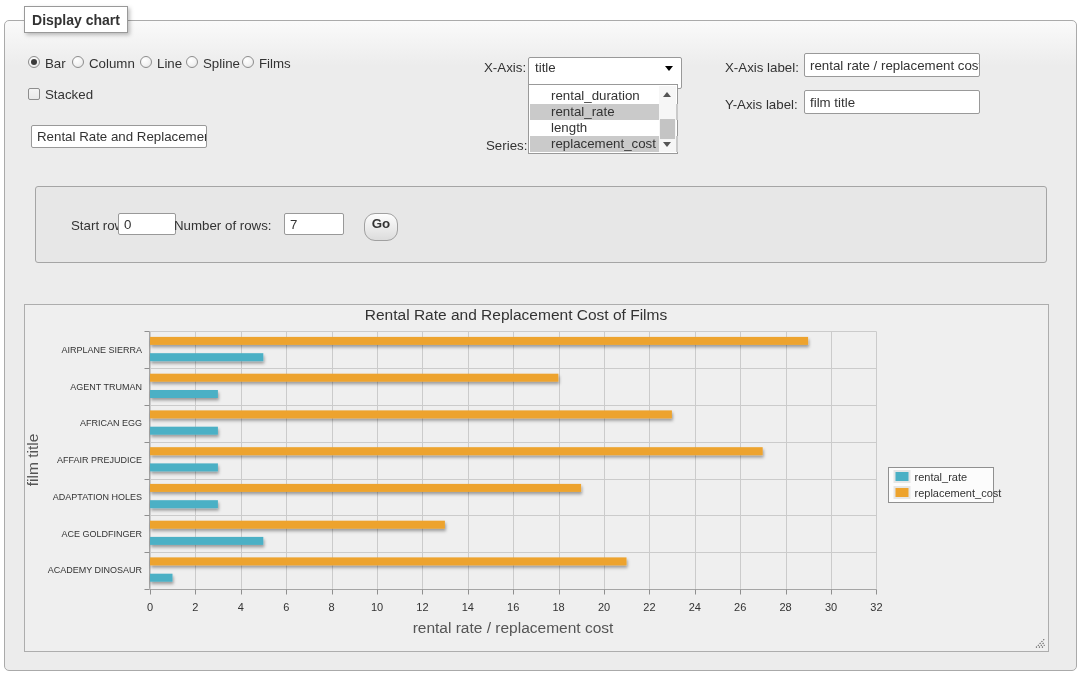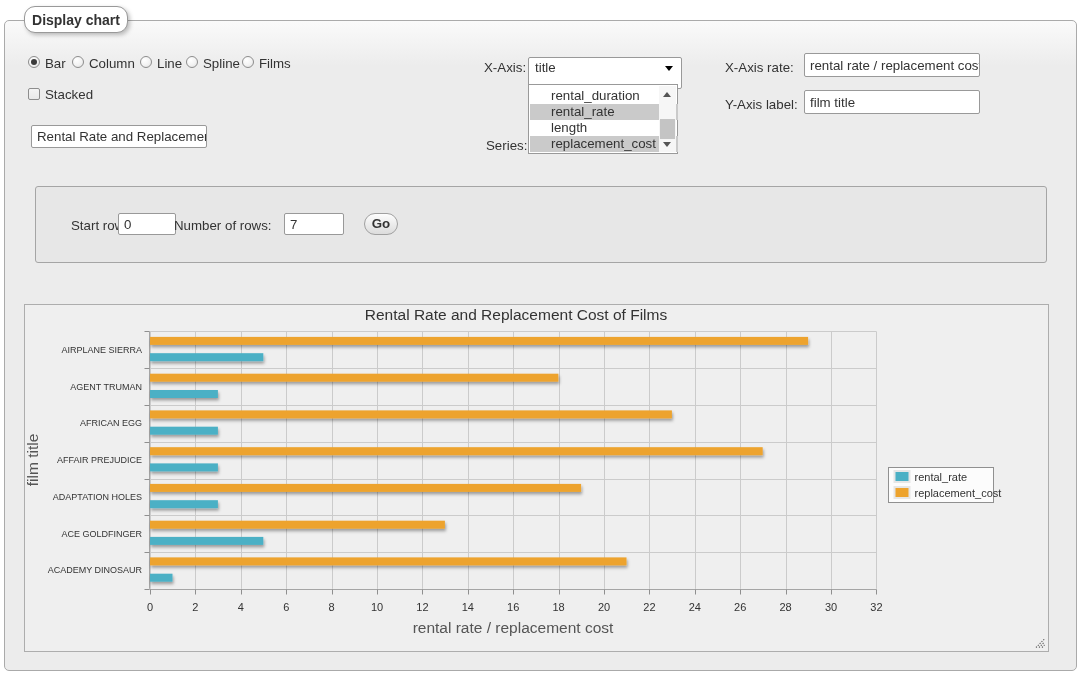--- a/index.html
+++ b/index.html
@@ -1,25 +1,25 @@
 <!DOCTYPE html>
 <html><head>
 <meta charset="utf-8">
 <style>
 html,body{margin:0;padding:0;background:#fff;width:1081px;height:681px;overflow:hidden;}
 body{font-family:"Liberation Sans",sans-serif;color:#333;}
 #fs{position:absolute;left:4px;top:20px;width:1073px;height:651px;border:1px solid #aaa;border-radius:5px;background:linear-gradient(180deg,#fafafa 0px,#ececec 45px);box-sizing:border-box;}
-#legendbox{position:absolute;left:24px;top:6px;width:104px;height:27px;background:#fff;border:1px solid #999;border-radius:11px;box-shadow:2px 2px 4px rgba(0,0,0,0.25);box-sizing:border-box;line-height:26px;text-align:center;font-weight:bold;font-size:14px;color:#333;}
+#legendbox{position:absolute;left:24px;top:6px;width:104px;height:27px;background:#fff;border:1px solid #999;border-radius:0;box-shadow:2px 2px 4px rgba(0,0,0,0.25);box-sizing:border-box;line-height:26px;text-align:center;font-weight:bold;font-size:14px;color:#333;}
 .lab{position:absolute;font-size:13.3px;color:#333;white-space:nowrap;}
 .inp{position:absolute;background:#fff;border:1px solid #999;border-radius:2px;box-sizing:border-box;font-size:13.3px;color:#333;line-height:21px;padding:0 0 0 5px;white-space:nowrap;overflow:hidden;}
 .radio{position:absolute;width:12px;height:12px;border-radius:50%;border:1px solid #8d8d8d;background:radial-gradient(circle at 35% 30%,#fff 0%,#f2f2f2 55%,#ddd 100%);box-sizing:border-box;}
 .radio.sel::after{content:"";position:absolute;left:2px;top:2px;width:6px;height:6px;border-radius:50%;background:#3b3b3b;}
 #cb{position:absolute;left:28px;top:88px;width:12px;height:12px;border:1px solid #8d8d8d;background:linear-gradient(180deg,#f4f4f4,#e9e9e9);border-radius:2px;box-sizing:border-box;}
 #rowbox{position:absolute;left:35px;top:186px;width:1012px;height:77px;border:1px solid #a5a5a5;border-radius:3px;background:#e7e7e7;box-sizing:border-box;}
-#gobtn{position:absolute;left:364px;top:213px;width:34px;height:22px;border:1px solid #a0a0a0;border-radius:11px;background:linear-gradient(180deg,#fdfdfd,#dcdcdc);box-sizing:border-box;font-size:13.3px;font-weight:bold;color:#333;text-align:center;line-height:20px;}
+#gobtn{position:absolute;left:364px;top:213px;width:34px;height:28px;border:1px solid #a0a0a0;border-radius:11px;background:linear-gradient(180deg,#fdfdfd,#dcdcdc);box-sizing:border-box;font-size:13.3px;font-weight:bold;color:#333;text-align:center;line-height:20px;}
 #chart{position:absolute;left:24px;top:304px;width:1025px;height:348px;border:1px solid #adadad;background:#efefef;box-sizing:border-box;}
 #xsel{position:absolute;left:528px;top:57px;width:154px;height:32px;background:#fff;border:1px solid #999;border-radius:2px;box-sizing:border-box;font-size:13.3px;line-height:20px;padding-left:6px;}
 #xsel .arr{position:absolute;right:8px;top:8px;width:0;height:0;border-left:4px solid transparent;border-right:4px solid transparent;border-top:5px solid #000;}
 #mlist{position:absolute;left:528px;top:84px;width:150px;height:70px;background:#fff;border:1px solid #999;box-sizing:border-box;font-size:13.3px;}
 .mitem{position:absolute;left:1px;height:16px;line-height:16px;padding-left:21px;width:127px;}
 .mitem.sel{background:#cacaca;}
 #sbar{position:absolute;right:1px;top:1px;width:17px;height:66px;background:#f6f6f6;}
 #sbar .thumb{position:absolute;left:1px;top:33px;width:15px;height:20px;background:#c4c4c4;}
 .sarr{position:absolute;left:4px;width:0;height:0;}
 </style>
@@ -53,21 +53,21 @@
   <div class="mitem sel" style="top:19px;">rental_rate</div>
   <div class="mitem" style="top:35px;">length</div>
   <div class="mitem sel" style="top:51px;">replacement_cost</div>
   <div id="sbar">
     <div class="sarr" style="top:6px;left:4px;border-left:4.5px solid transparent;border-right:4.5px solid transparent;border-bottom:5px solid #555;"></div>
     <div class="thumb"></div>
     <div class="sarr" style="top:56px;left:4px;border-left:4.5px solid transparent;border-right:4.5px solid transparent;border-top:5px solid #555;"></div>
   </div>
 </div>
 
-<div class="lab" style="left:725px;top:60px;">X-Axis rate:</div>
+<div class="lab" style="left:725px;top:60px;">X-Axis label:</div>
 <div class="inp" style="left:804px;top:53px;width:176px;height:24px;line-height:23px;">rental rate / replacement cost</div>
 <div class="lab" style="left:725px;top:97px;">Y-Axis label:</div>
 <div class="inp" style="left:804px;top:90px;width:176px;height:24px;line-height:23px;">film title</div>
 
 <div id="rowbox"></div>
 <div class="lab" style="left:42px;top:218px;margin-left:29px;">Start row:</div>
 <div class="inp" style="left:118px;top:213px;width:58px;height:22px;">0</div>
 <div class="lab" style="left:174px;top:218px;">Number of rows:</div>
 <div class="inp" style="left:284px;top:213px;width:60px;height:22px;">7</div>
 <div id="gobtn">Go</div>

